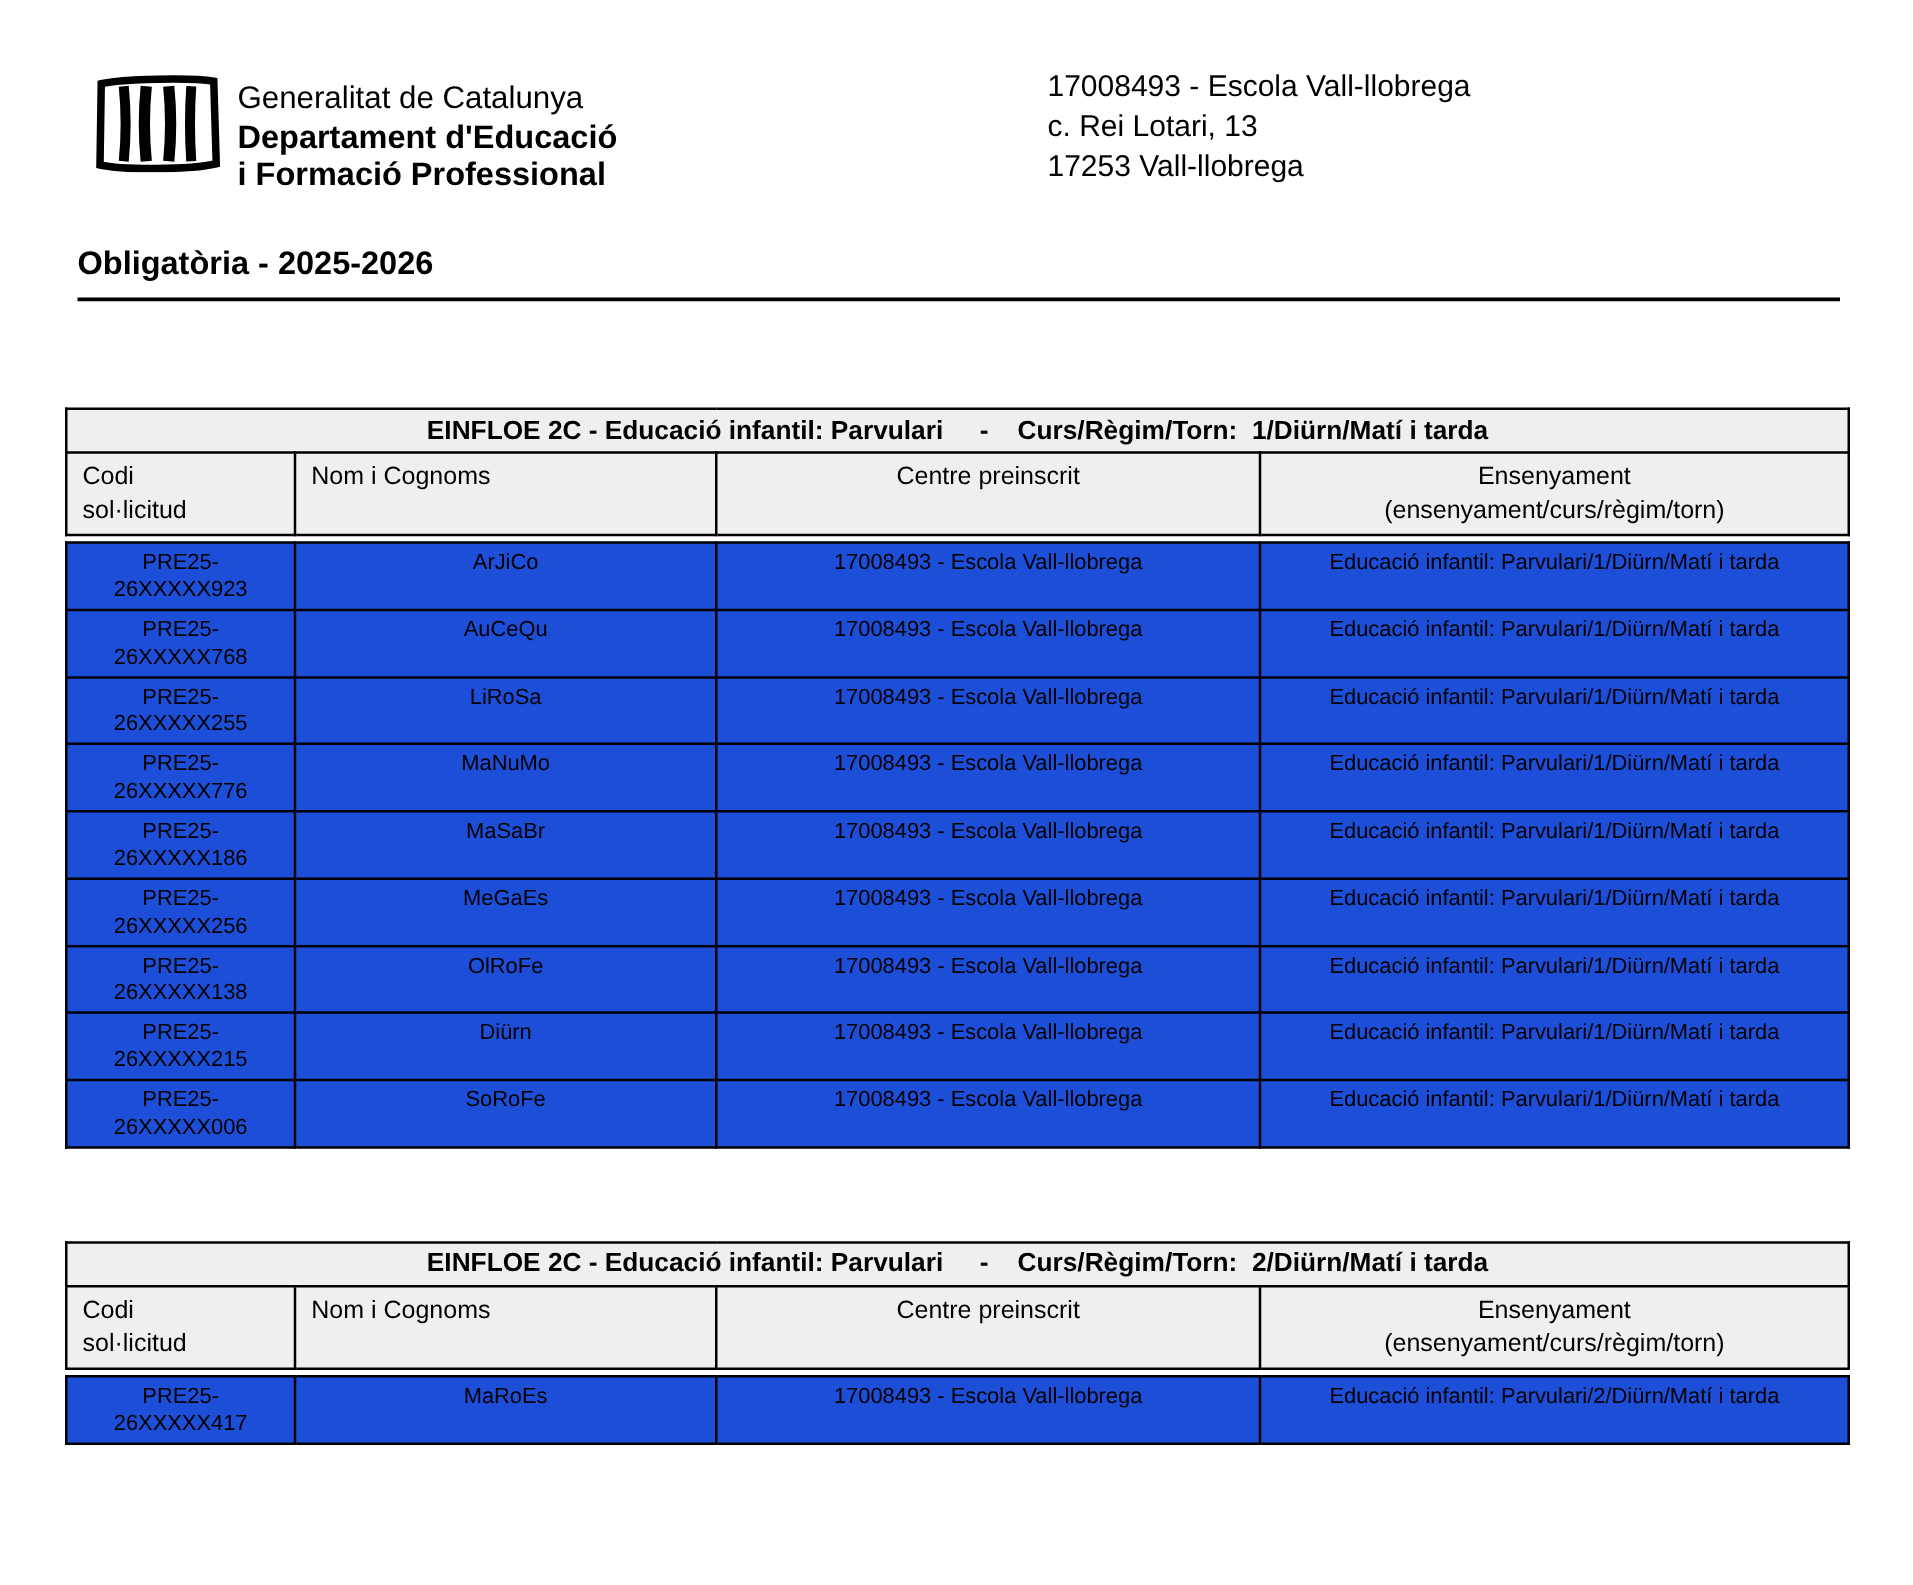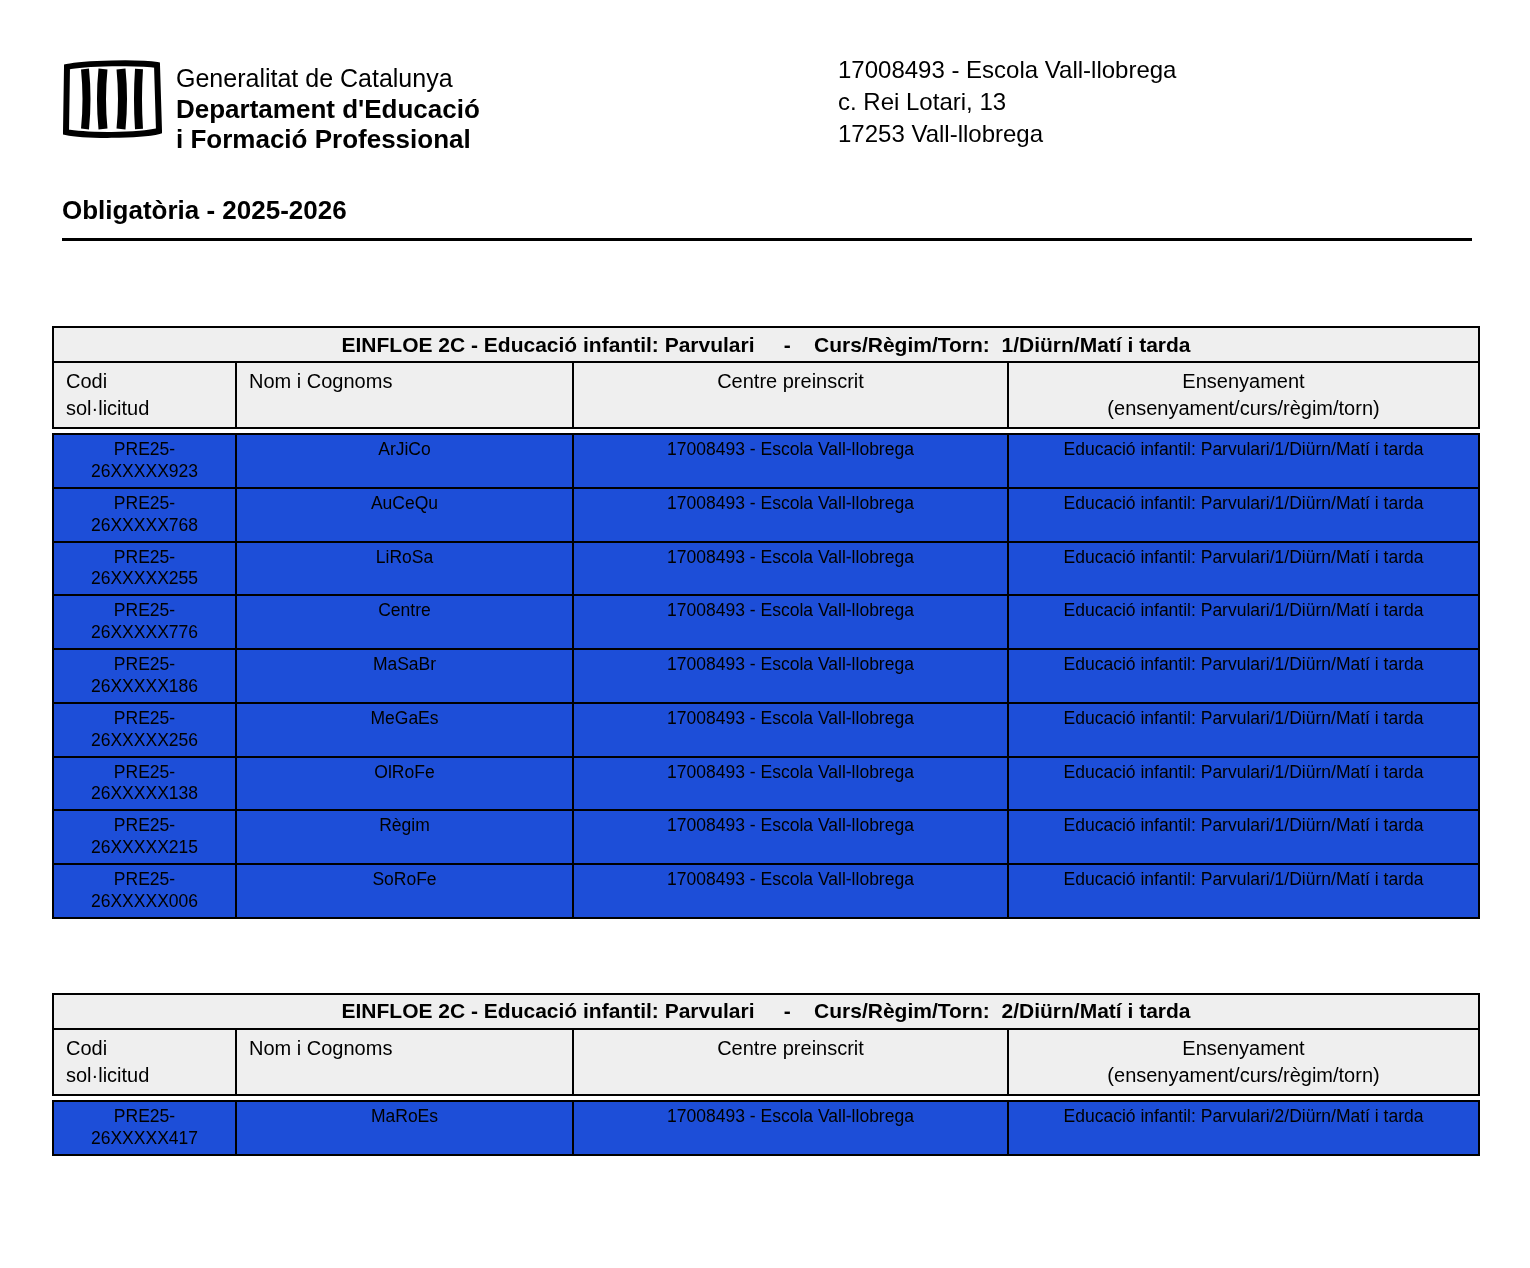--- a/index.html
+++ b/index.html
@@ -6,21 +6,21 @@
   html, body { background: #ffffff; }
   body {
     width: 1530px; height: 1268px;
     position: relative;
     font-family: "Liberation Sans", sans-serif;
     color: #000;
     overflow: hidden;
   }
 
   
-  .org-block { position: absolute; left: 62px; top: 60px; display: flex; align-items: flex-start; gap: 14px; }
+  .org-block { position: absolute; left: 76px; top: 60px; display: flex; align-items: flex-start; gap: 14px; }
   .logo { width: 100px; height: 78px; flex: 0 0 auto; }
   .logo svg { width: 100px; height: 78px; display: block; }
   .org-text { padding-top: 4px; }
   .org-line { font-size: 25px; line-height: 1.18; }
   .org-line.bold { font-weight: bold; font-size: 26px; }
 
   .school-block { position: absolute; left: 838px; top: 54px; font-size: 24px; line-height: 1.34; }
 
   
   .title-block {
@@ -145,21 +145,21 @@
     <td class="cell-codi">PRE25-
 26XXXXX255</td>
     <td class="cell-nom">LiRoSa</td>
     <td class="cell-centre">17008493 - Escola Vall-llobrega</td>
     <td class="cell-ensenyament">Educació infantil: Parvulari/1/Diürn/Matí i tarda</td>
   </tr>
 
   <tr class="data-row">
     <td class="cell-codi">PRE25-
 26XXXXX776</td>
-    <td class="cell-nom">Centre</td>
+    <td class="cell-nom">MaNuMo</td>
     <td class="cell-centre">17008493 - Escola Vall-llobrega</td>
     <td class="cell-ensenyament">Educació infantil: Parvulari/1/Diürn/Matí i tarda</td>
   </tr>
 
   <tr class="data-row">
     <td class="cell-codi">PRE25-
 26XXXXX186</td>
     <td class="cell-nom">MaSaBr</td>
     <td class="cell-centre">17008493 - Escola Vall-llobrega</td>
     <td class="cell-ensenyament">Educació infantil: Parvulari/1/Diürn/Matí i tarda</td>
@@ -177,21 +177,21 @@
     <td class="cell-codi">PRE25-
 26XXXXX138</td>
     <td class="cell-nom">OlRoFe</td>
     <td class="cell-centre">17008493 - Escola Vall-llobrega</td>
     <td class="cell-ensenyament">Educació infantil: Parvulari/1/Diürn/Matí i tarda</td>
   </tr>
 
   <tr class="data-row">
     <td class="cell-codi">PRE25-
 26XXXXX215</td>
-    <td class="cell-nom">Règim</td>
+    <td class="cell-nom">Diürn</td>
     <td class="cell-centre">17008493 - Escola Vall-llobrega</td>
     <td class="cell-ensenyament">Educació infantil: Parvulari/1/Diürn/Matí i tarda</td>
   </tr>
 
   <tr class="data-row">
     <td class="cell-codi">PRE25-
 26XXXXX006</td>
     <td class="cell-nom">SoRoFe</td>
     <td class="cell-centre">17008493 - Escola Vall-llobrega</td>
     <td class="cell-ensenyament">Educació infantil: Parvulari/1/Diürn/Matí i tarda</td>

